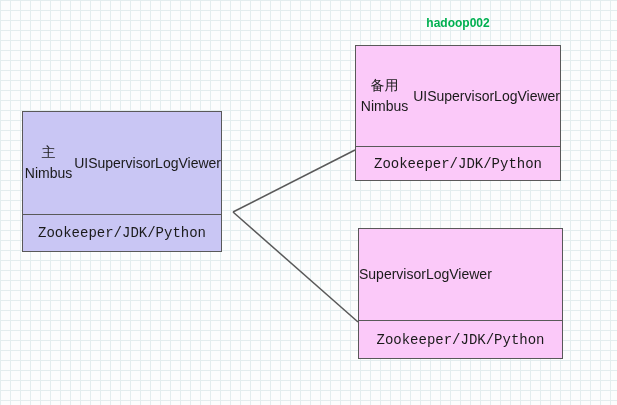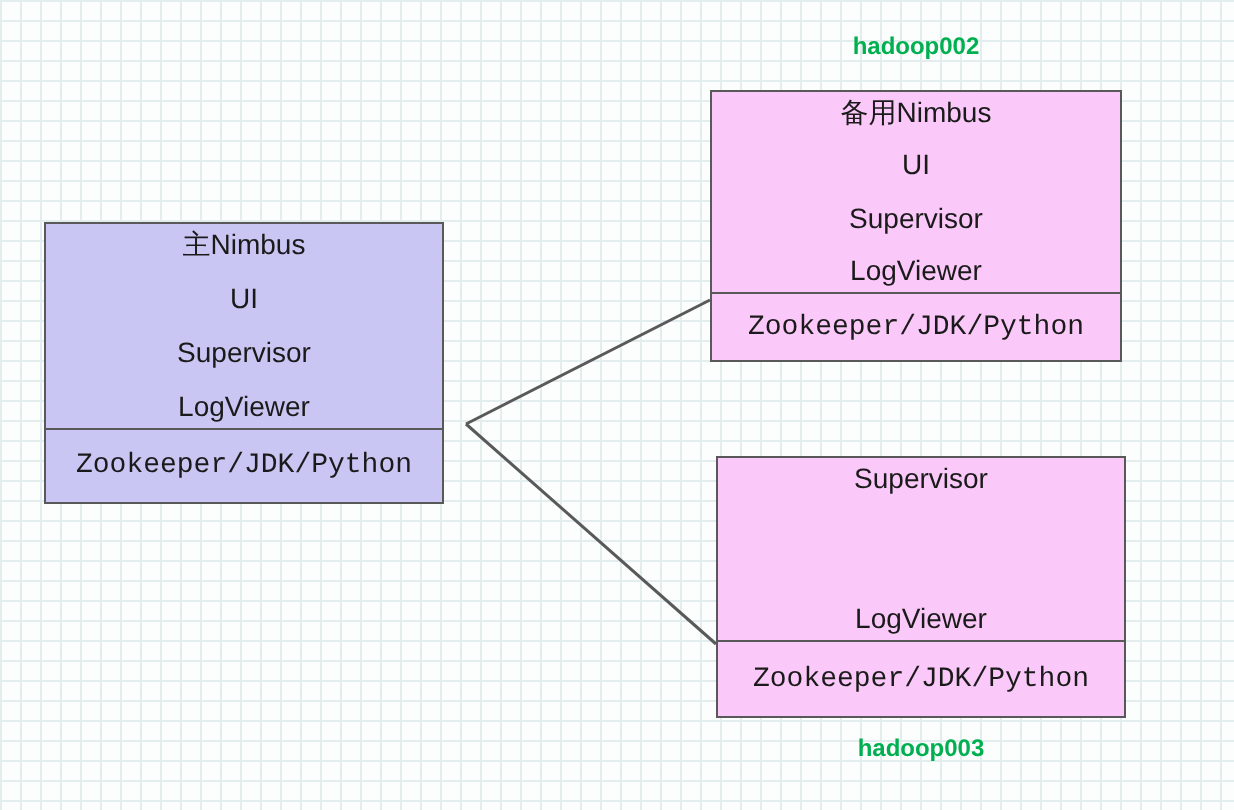--- a/index.html
+++ b/index.html
@@ -28,23 +28,23 @@
     position: absolute;
     border: 1.5px solid #595959;
     display: flex;
     flex-direction: column;
     color: #1a1a1a;
     font-size: 14px;
   }
   .node-top {
     flex: 1;
     display: flex;
-    flex-direction: column;
+    flex-direction: row;
     align-items: center;
-    justify-content: space-between;
+    justify-content: flex-start;
     line-height: 21px;
     text-align: center;
   }
   .node-bottom {
     border-top: 1.5px solid #595959;
     display: flex;
     align-items: center;
     justify-content: center;
     text-align: right;
     font-family: Liberation Mono, monospace;
@@ -97,15 +97,14 @@
   </div>
   <div class="node-label label-hadoop002">hadoop002</div>
 
   <div class="node node-hadoop003" style="background-color: rgb(251, 201, 249);">
     <div class="node-top">
       <div>Supervisor</div>
       <div>LogViewer</div>
     </div>
     <div class="node-bottom">Zookeeper/JDK/Python</div>
   </div>
-  <div class="node-label label-hadoop003">hadoop003</div>
 
 </div>
 
 </body></html>

